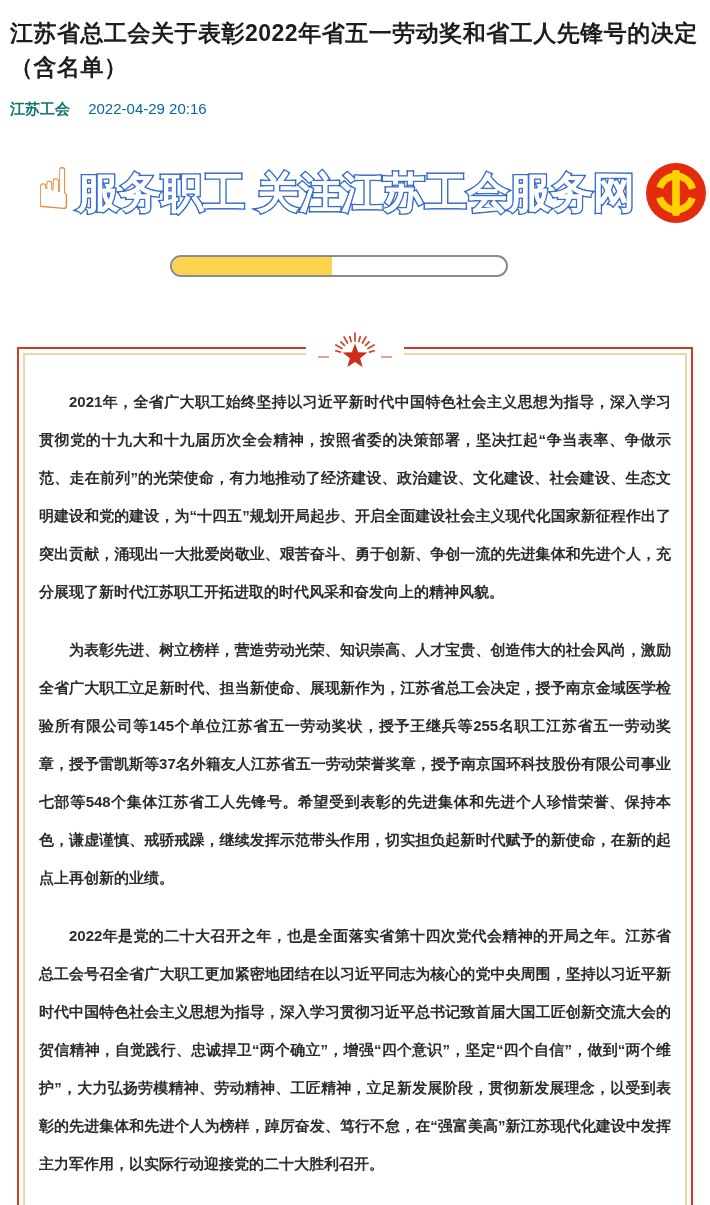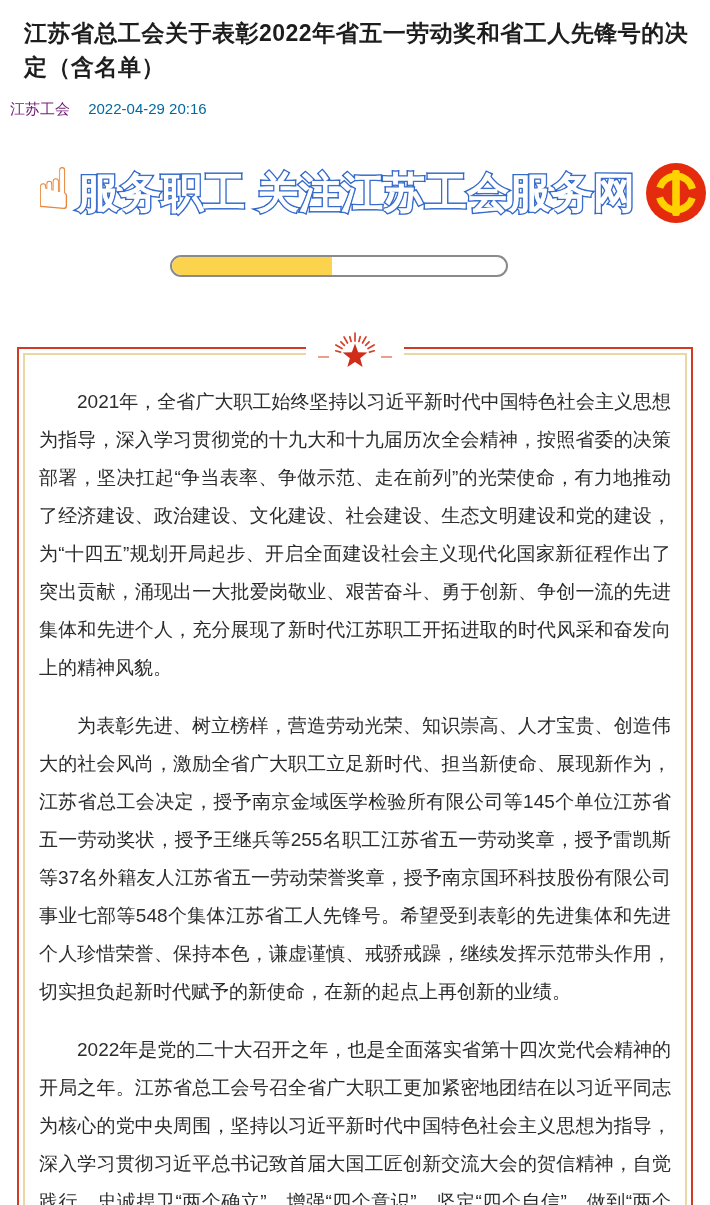--- a/index.html
+++ b/index.html
@@ -6,29 +6,29 @@
   html,body { background:#ffffff; }
   body {
     width:710px; height:1205px;
     font-family:"Liberation Sans","DejaVu Sans",sans-serif;
     overflow:hidden;
   }
   .page { width:710px; padding-top:16px; }
 
   
   .title {
-    padding:0 12px 0 24px;
+    padding:0 12px 0 10px;
     font-size:23px; line-height:34px; font-weight:bold;
     color:#1d1d1d; letter-spacing:0.5px;
   }
   .byline {
     padding:0 10px; margin-top:16px;
     font-size:15px;
   }
-  .byline .source { color:#701a75; margin-right:14px; cursor:pointer; }
+  .byline .source { color:#0f766e; margin-right:14px; cursor:pointer;font-weight:bold; }
   .byline .time   { color:#0369a1; }
 
   
   .banner {
     margin-top:28px; padding-left:36px;
     height:92px; display:flex; align-items:center;
     cursor:pointer;
   }
   .hand-icon {
     font-size:58px; line-height:58px;
@@ -72,25 +72,26 @@
     border:2px solid #ead8a4;
     padding:28px 14px 20px 14px;
   }
   .star-burst {
     position:absolute; top:-25px; left:50%;
     transform:translateX(-50%);
     background:#ffffff; padding:0 9px;
     line-height:0;
   }
   .doc-inner p {
-    font-size:19px; line-height:38px;
+    font-size:15px; line-height:38px;
     color:#2c2c2c;
     text-align:justify; text-indent:2em;
     margin-bottom:20px;
     word-break:break-all;
+    font-weight:bold;
   }
 </style>
 </head>
 <body>
 
 <div class="page">
 
   <h1 class="title">江苏省总工会关于表彰2022年省五一劳动奖和省工人先锋号的决定（含名单）</h1>
 
   <div class="byline">

